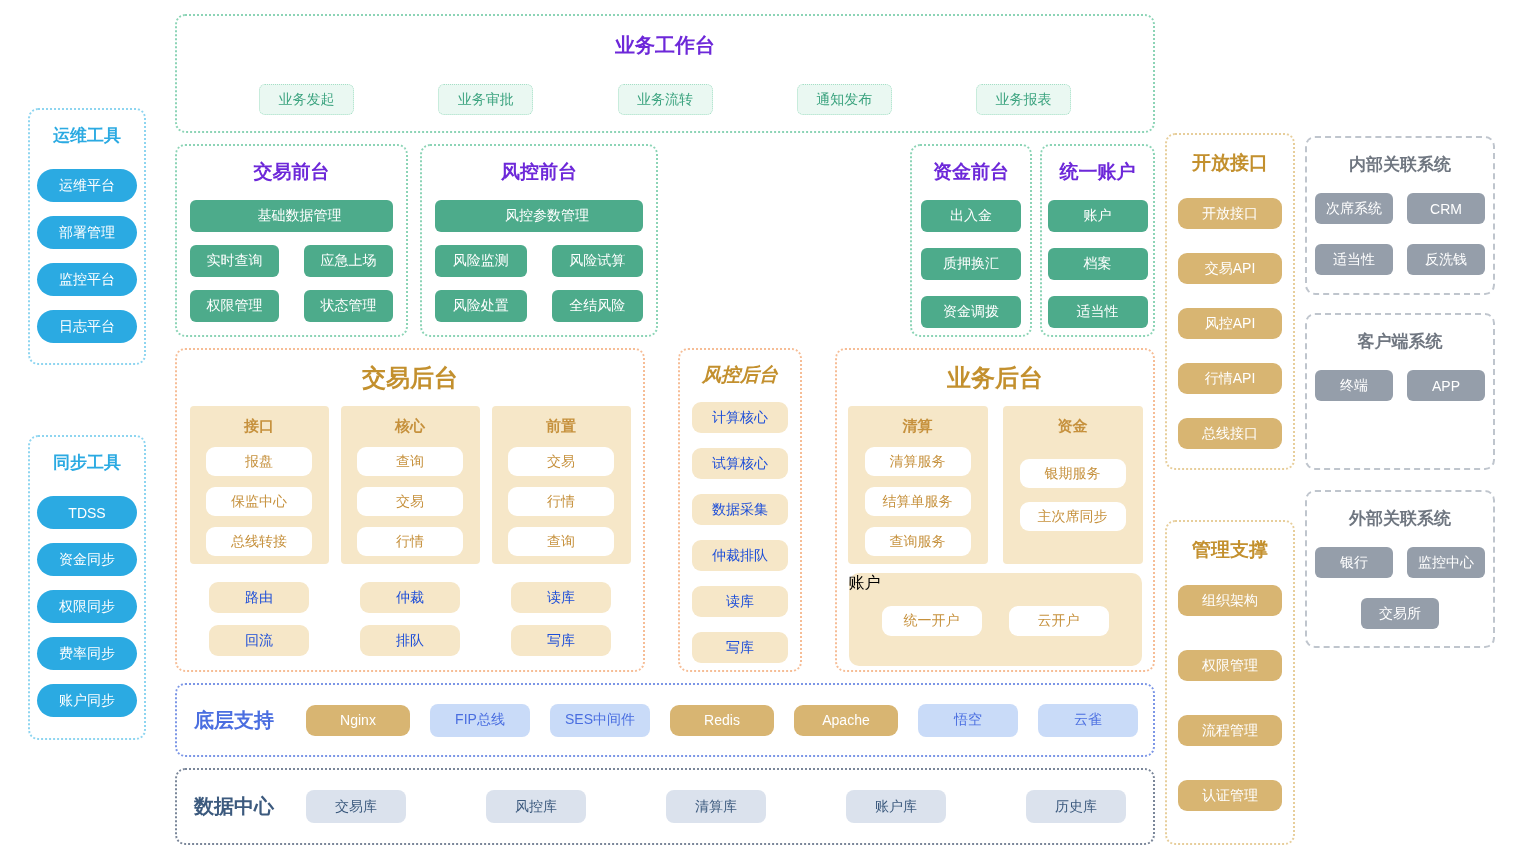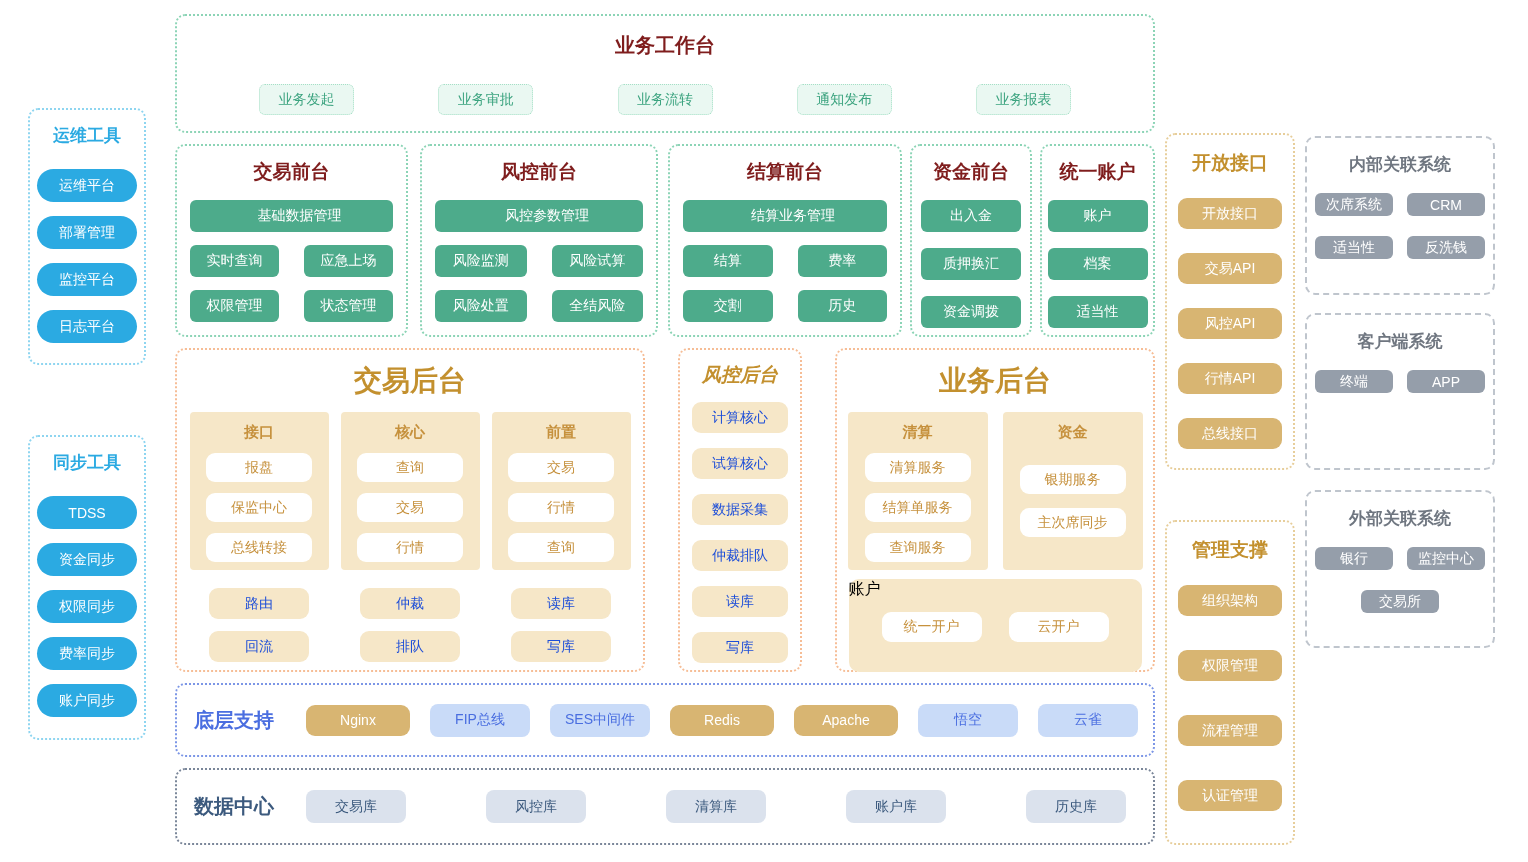--- a/index.html
+++ b/index.html
@@ -11,36 +11,36 @@
   .p-blue   { border:2px dotted #8ED5F0; }
   .p-green  { border:2px dotted #8CD4B6; }
   .p-orange { border:2px dotted #F6BD96; }
   .p-gold   { border:2px dotted #E7CE9B; }
   .p-gray   { border:2px dashed #BFC5CD; }
   .p-infra  { border:2px dotted #7C96E6; }
   .p-data   { border:2px dotted #7A8699; }
 
   .ttl { text-align:center; font-weight:bold; }
   .t-blue  { color:#2BAAE2; font-size:17px; }
-  .t-green { color:#7f1d1d; }
+  .t-green { color:#6d28d9; }
   .t-gold  { color:#C3902E; }
   .t-gray  { color:#6F7680; font-size:17px; }
   .t-infra { color:#4A6EE0; }
   .t-data  { color:#3C5A7E; }
 
   .btn { display:flex; align-items:center; justify-content:center; font-size:14px; white-space:nowrap; }
   .btn-skyblue { background:#2BAAE2; color:#fff; width:100px; height:33px; border-radius:17px; }
   .btn-mint  { background:#EAF8F2; color:#3BA37F; border:1px dotted #A5DFC6; width:95px; height:31px; border-radius:6px; }
   .btn-green { background:#4DAB8B; color:#fff; height:32px; border-radius:6px; }
   .btn-white { background:#fff; color:#C6913D; width:106px; height:29px; border-radius:9px; }
   .btn-tan   { background:#F6E7C8; color:#1d4ed8; border-radius:9px; }
   .btn-gold  { background:#D8B572; color:#fff; width:104px; height:31px; border-radius:9px; }
   .btn-lblue { background:#C9DBF8; color:#4A6EE0; width:100px; height:33px; border-radius:8px; }
   .btn-data  { background:#DBE2ED; color:#3C5A7E; width:100px; height:33px; border-radius:8px; }
-  .btn-gray  { background:#959EAA; color:#fff; width:78px; height:23px; border-radius:6px; }
+  .btn-gray  { background:#959EAA; color:#fff; width:78px; height:31px; border-radius:6px; }
 
   .col { display:flex; flex-direction:column; align-items:center; }
   .row { display:flex; flex-direction:row; align-items:center; }
 
   
   .ops  { left:28px; top:108px; width:118px; height:257px; }
   .sync { left:28px; top:435px; width:118px; height:305px; }
   .ops .ttl, .sync .ttl { margin-top:14px; }
   .ops .col, .sync .col { margin-top:22px; gap:14px; }
 
@@ -56,21 +56,21 @@
   .front .grid { display:grid; grid-template-columns:1fr 1fr; column-gap:25px; row-gap:13px; margin:13px 13px 0; }
   .front .stack { margin-top:15px; gap:16px; }
   .front .stack .btn-green { width:100px; }
   .sec-trade  { left:175px;  width:233px; }
   .sec-risk   { left:420px;  width:238px; }
   .sec-settle { left:668px;  width:234px; }
   .sec-fund   { left:910px;  width:122px; }
   .sec-acct   { left:1040px; width:115px; }
 
   
-  .bk .ttl { margin-top:12px; font-size:28px; }
+  .bk .ttl { margin-top:12px; font-size:24px; }
   .group { background:#F6E7C8; border-radius:4px; width:139px; height:158px; }
   .group .g-ttl { text-align:center; color:#C6913D; font-weight:bold; font-size:15px; margin-top:11px; }
   .group .col { margin-top:11px; gap:11px; }
 
   .trade-bk { left:175px; top:348px; width:470px; height:324px; }
   .trade-bk .groups { margin-top:12px; justify-content:center; gap:12px; align-items:flex-start; }
   .trade-bk .extras { justify-content:center; gap:51px; margin-top:18px; }
   .trade-bk .extras + .extras { margin-top:12px; }
   .trade-bk .btn-tan { width:100px; height:31px; }
 
@@ -165,30 +165,20 @@
     <div class="ttl t-green">风控前台</div>
     <div class="btn btn-green full">风控参数管理</div>
     <div class="grid">
       <div class="btn btn-green">风险监测</div>
       <div class="btn btn-green">风险试算</div>
       <div class="btn btn-green">风险处置</div>
       <div class="btn btn-green">全结风险</div>
     </div>
   </div>
 
-  <div class="panel p-green front sec-settle">
-    <div class="ttl t-green">结算前台</div>
-    <div class="btn btn-green full">结算业务管理</div>
-    <div class="grid">
-      <div class="btn btn-green">结算</div>
-      <div class="btn btn-green">费率</div>
-      <div class="btn btn-green">交割</div>
-      <div class="btn btn-green">历史</div>
-    </div>
-  </div>
 
   <div class="panel p-green front sec-fund">
     <div class="ttl t-green">资金前台</div>
     <div class="col stack">
       <div class="btn btn-green">出入金</div>
       <div class="btn btn-green">质押换汇</div>
       <div class="btn btn-green">资金调拨</div>
     </div>
   </div>
 

